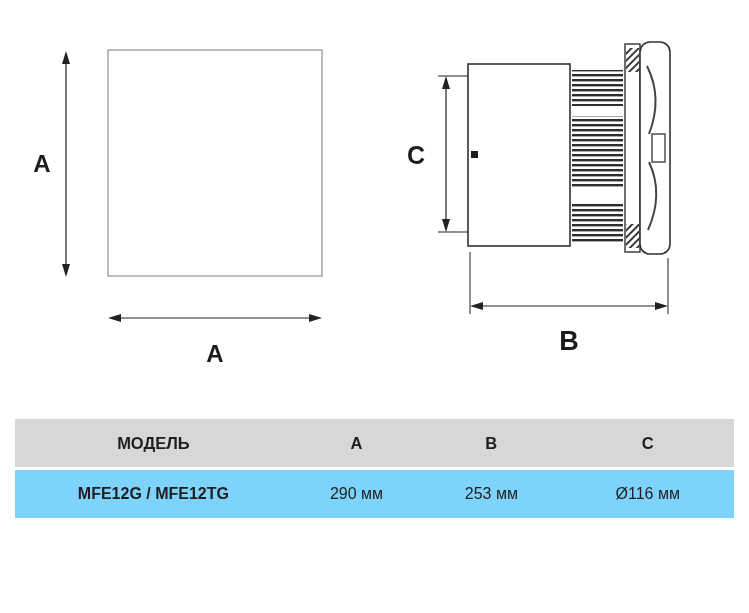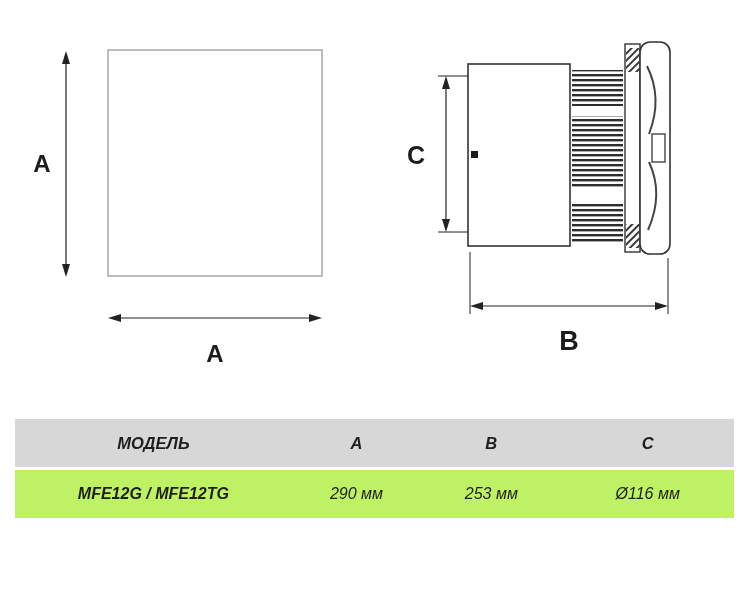--- a/index.html
+++ b/index.html
@@ -31,38 +31,37 @@
     border-collapse: separate;
     border-spacing: 0 3px;
     table-layout: fixed;
   }
   table.spec-table th, table.spec-table td {
     text-align: center;
     vertical-align: middle;
     font-size: 16px;
     color: #1e1e1e;
     padding: 8px 4px;
-    font-style: italic;
   }
   col.c-model { width: 38.5%; }
   col.c-a { width: 18%; }
   col.c-b { width: 19.5%; }
   col.c-c { width: 24%; }
   tr.head-row th {
     background: #d7d7d7;
     font-weight: bold;
     font-size: 16.5px;
     height: 48px;
   }
   tr.data-row-1 td {
     background: #f1f1f1;
     height: 70px;
   }
   tr.data-row-2 td {
-    background: #bef264;
+    background: #7dd3fc;
     height: 48px;
   }
   td.model-cell { font-weight: bold; }
   .model-line { line-height: 1.35; }
 </style>
 </head>
 <body>
 
 <div class="page">
 

